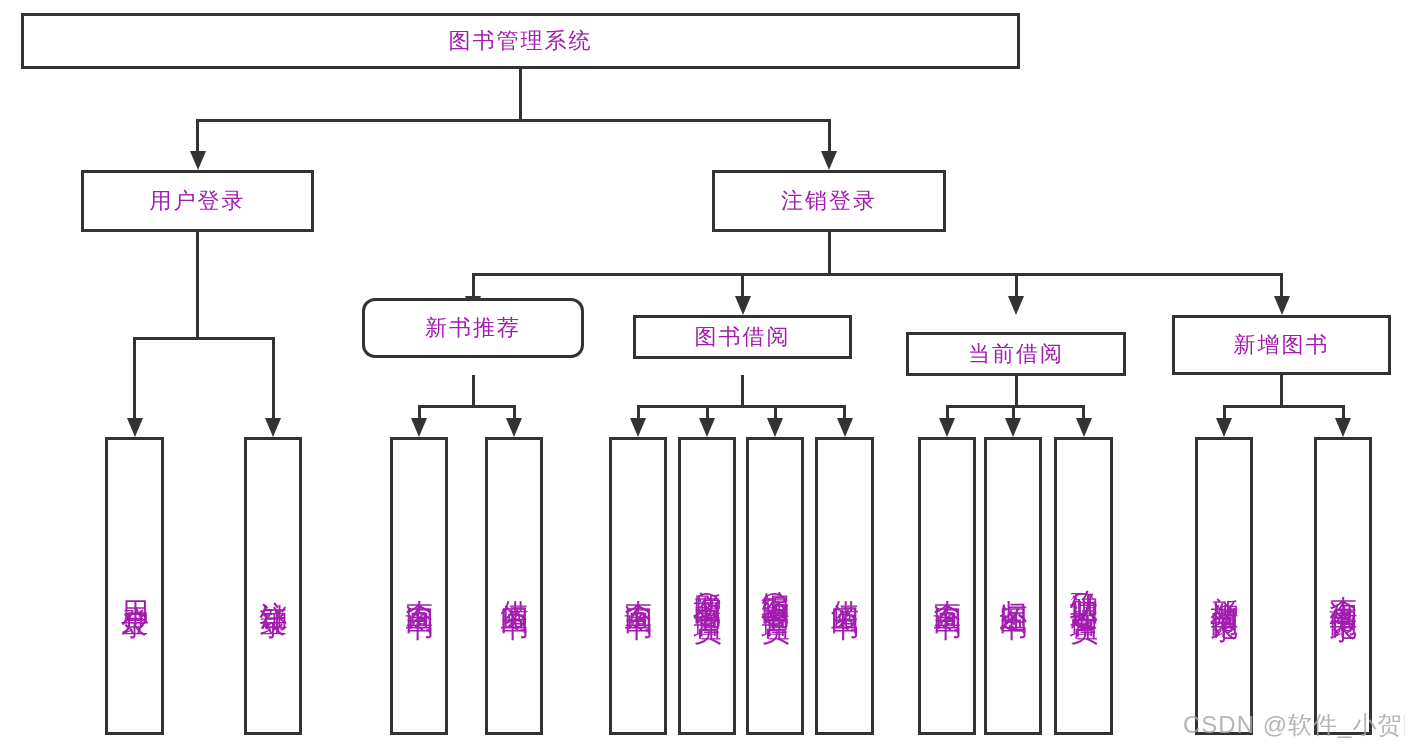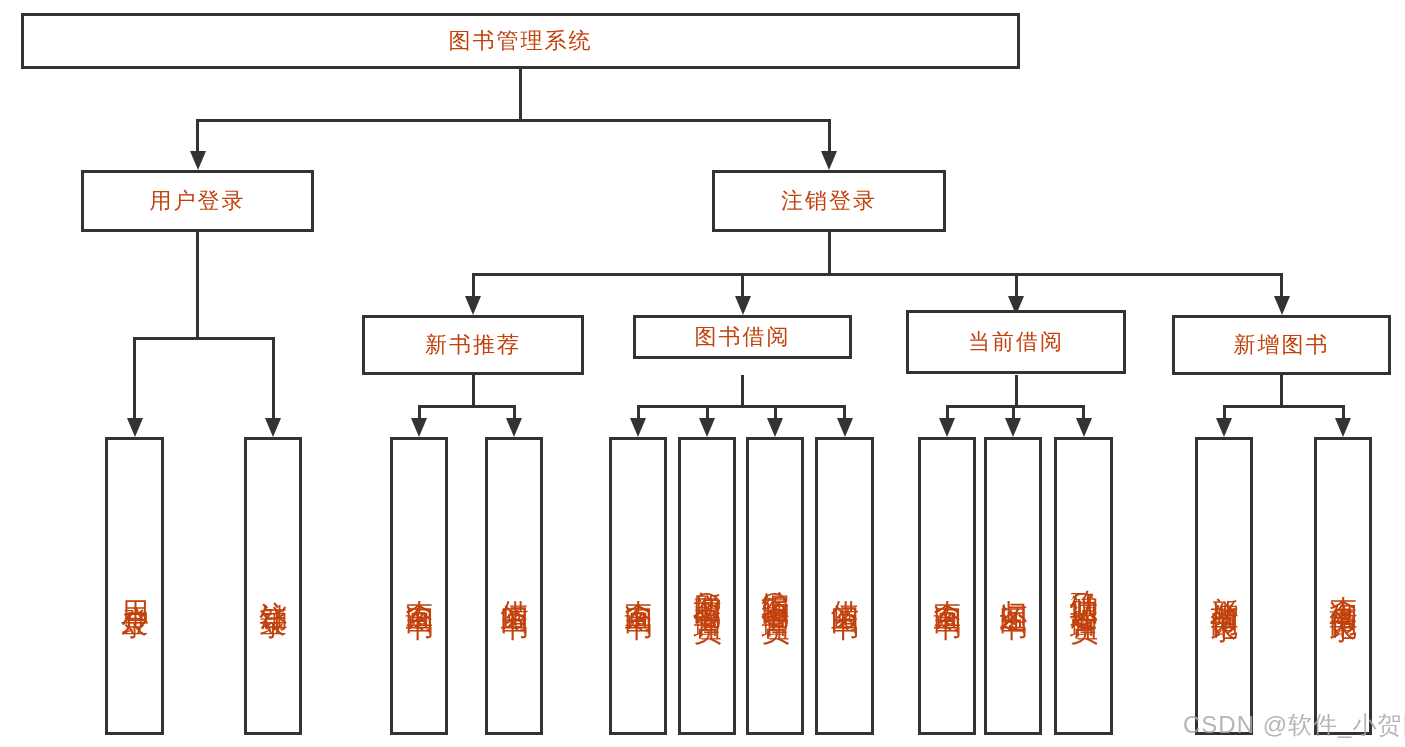--- a/index.html
+++ b/index.html
@@ -19,21 +19,21 @@
     position: absolute;
     box-sizing: border-box;
     background: #ffffff;
     border: 3px solid #333333;
     display: flex;
     align-items: center;
     justify-content: center;
     z-index: 2;
   }
   .node-label {
-    color: #c2410c;
+    color: #a21caf;
     font-size: 22px;
     letter-spacing: 2px;
     white-space: nowrap;
   }
   .node.vertical .node-label {
     writing-mode: vertical-rl;
     text-orientation: mixed;
     font-size: 28px;
     letter-spacing: 4px;
     line-height: 1;
@@ -137,27 +137,27 @@
     </div>
     <div class="node" style="left: 21px; top: 13px; width: 999px; height: 56px; border-color: rgb(51, 51, 51);">
       <span class="node-label">图书管理系统</span>
     </div>
     <div class="node" style="left: 81px; top: 170px; width: 233px; height: 62px; border-color: rgb(51, 51, 51);">
       <span class="node-label">用户登录</span>
     </div>
     <div class="node" style="left: 712px; top: 170px; width: 234px; height: 62px; border-color: rgb(51, 51, 51);">
       <span class="node-label">注销登录</span>
     </div>
-    <div class="node" style="left: 362px; top: 315px; width: 222px; height: 60px; border-color: rgb(51, 51, 51);">
+    <div class="node" style="left: 362px; top: 298px; width: 222px; height: 60px; border-color: rgb(51, 51, 51); border-radius: 13px;">
       <span class="node-label">新书推荐</span>
     </div>
     <div class="node" style="left: 633px; top: 315px; width: 219px; height: 44px; border-color: rgb(51, 51, 51);">
       <span class="node-label">图书借阅</span>
     </div>
-    <div class="node" style="left: 906px; top: 310px; width: 220px; height: 64px; border-color: rgb(51, 51, 51);">
+    <div class="node" style="left: 906px; top: 332px; width: 220px; height: 44px; border-color: rgb(51, 51, 51);">
       <span class="node-label">当前借阅</span>
     </div>
     <div class="node" style="left: 1172px; top: 315px; width: 219px; height: 60px; border-color: rgb(51, 51, 51);">
       <span class="node-label">新增图书</span>
     </div>
     <div class="node vertical" style="left: 105px; top: 437px; width: 59px; height: 298px; border-color: rgb(51, 51, 51);">
       <span class="node-label">用户登录</span>
     </div>
     <div class="node vertical" style="left: 244px; top: 437px; width: 58px; height: 298px; border-color: rgb(51, 51, 51);">
       <span class="node-label">注销登录</span>

